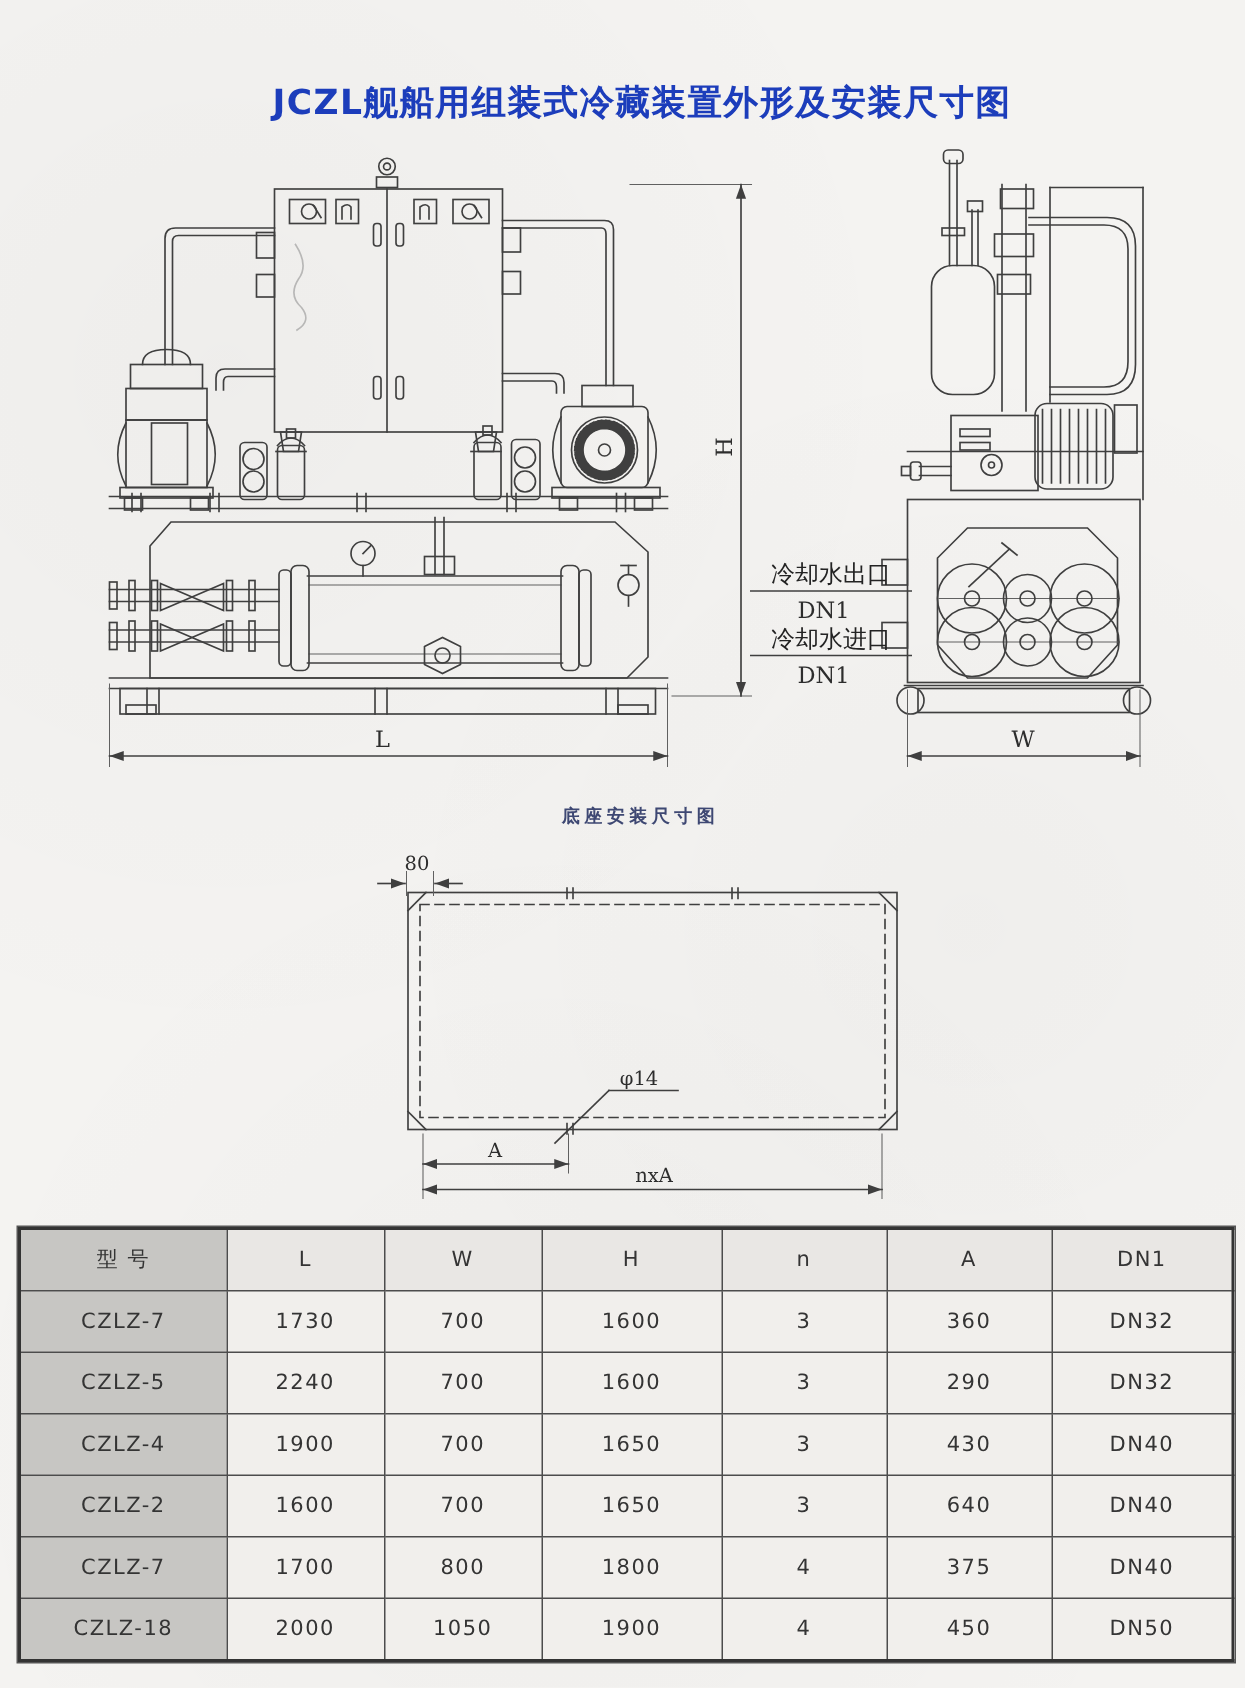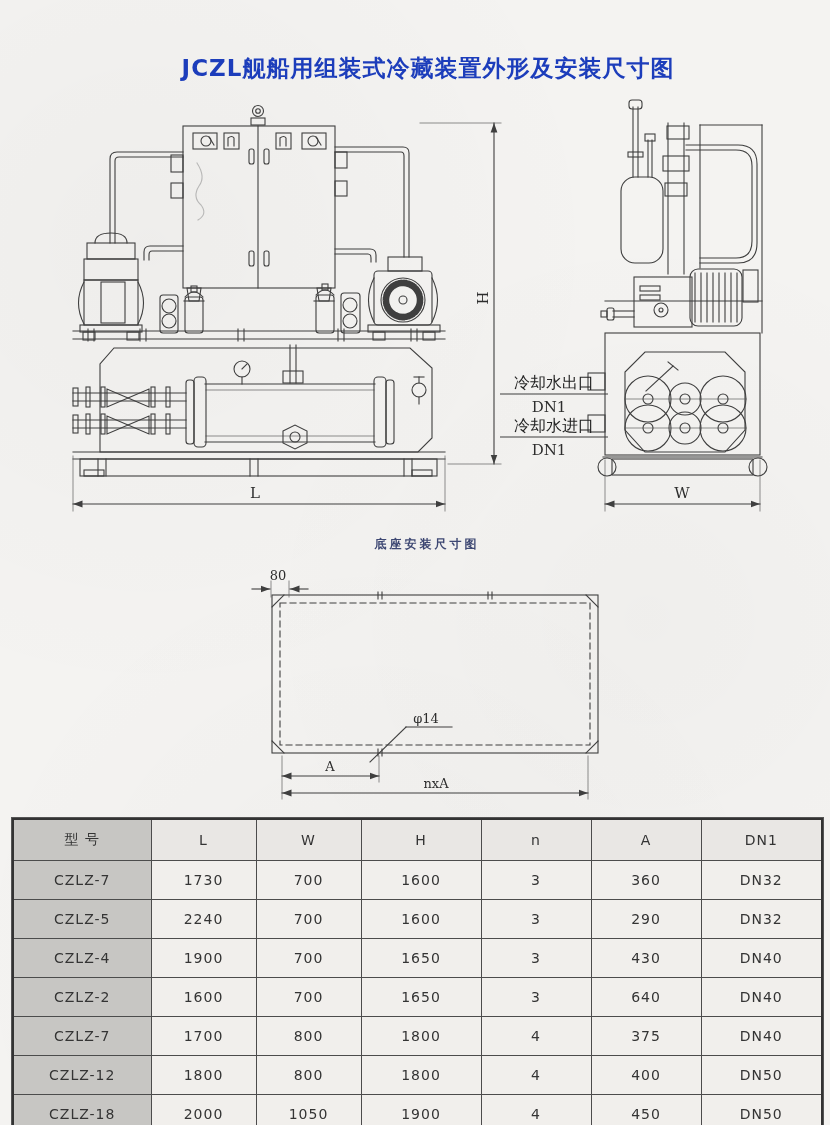--- a/index.html
+++ b/index.html
@@ -438,29 +438,20 @@
         <tr>
           <td class="model-col">CZLZ-7</td>
           <td>1700</td>
           <td>800</td>
           <td>1800</td>
           <td>4</td>
           <td>375</td>
           <td>DN40</td>
         </tr>
         <tr>
-          <td class="model-col">CZLZ-12</td>
-          <td>1800</td>
-          <td>800</td>
-          <td>1800</td>
-          <td>4</td>
-          <td>400</td>
-          <td>DN50</td>
-        </tr>
-        <tr>
           <td class="model-col">CZLZ-18</td>
           <td>2000</td>
           <td>1050</td>
           <td>1900</td>
           <td>4</td>
           <td>450</td>
           <td>DN50</td>
         </tr>
       </tbody>
   </table>

